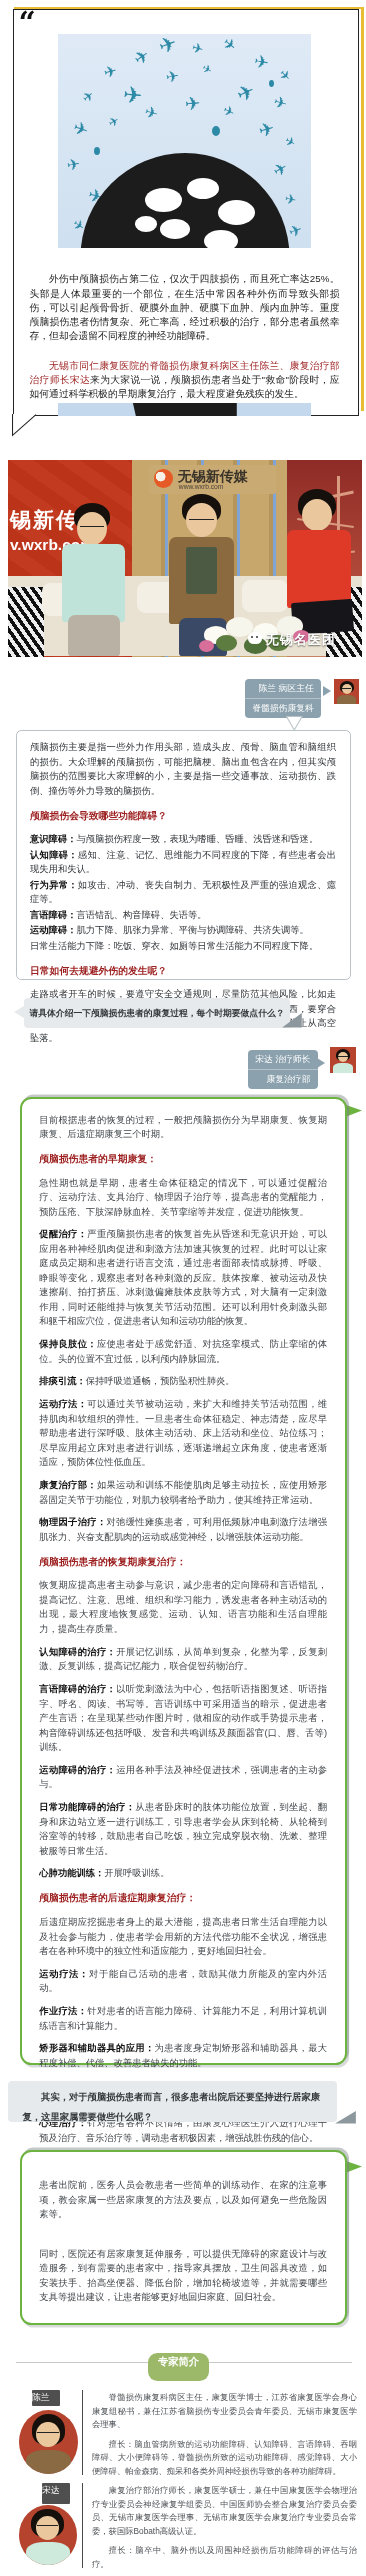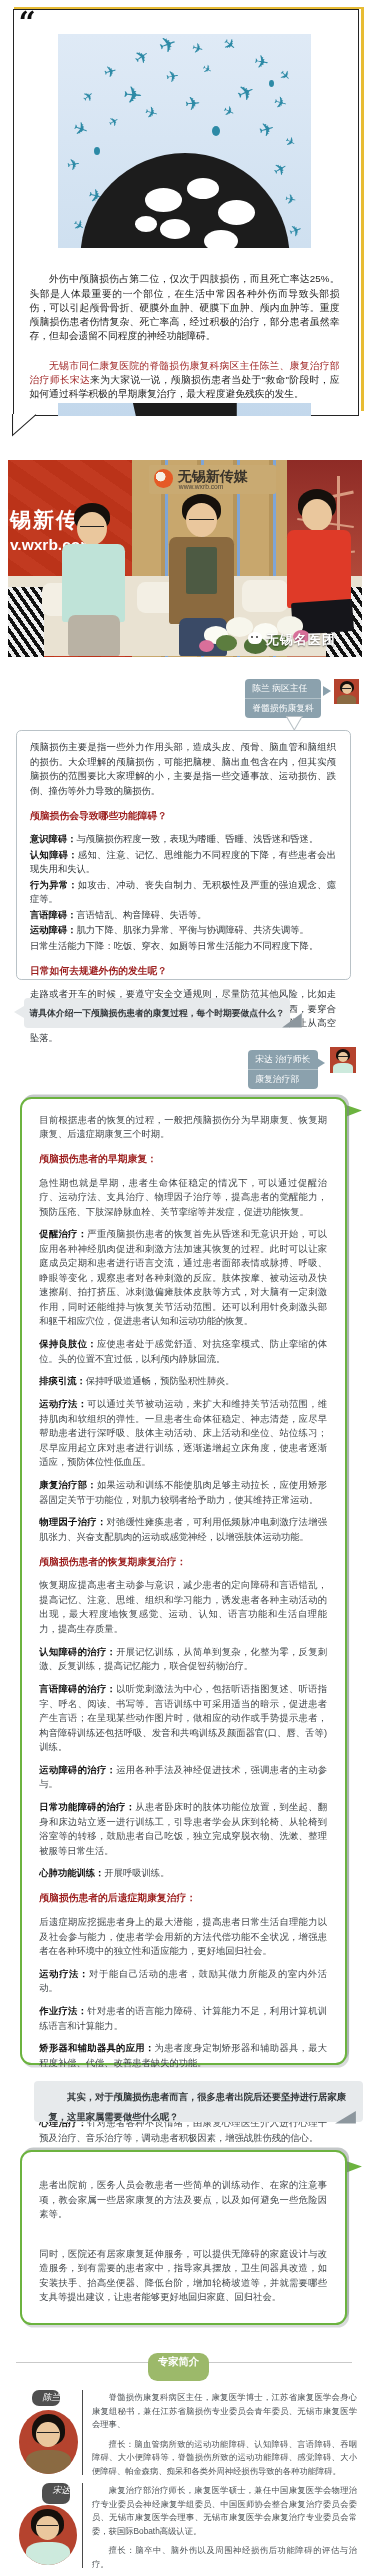--- a/index.html
+++ b/index.html
@@ -53,21 +53,21 @@
   .flowers{position:absolute;left:191px;top:154px;width:119px;height:42px;}
   .flw{position:absolute;border-radius:50%;}
   .wm{position:absolute;left:258px;top:171px;color:#fff;font-size:13px;font-weight:bold;
       text-shadow:0 0.5px 1.6px rgba(0,0,0,.55);letter-spacing:1px;}
   .wm-icon{position:absolute;left:-17.6px;top:1px;width:13.5px;height:12.4px;background:#fff;border-radius:46% 46% 42% 42%;}
   .wm-icon::before{content:"";position:absolute;left:3.1px;top:3.6px;width:2.1px;height:2.1px;border-radius:50%;background:#333;}
   .wm-icon::after{content:"";position:absolute;left:7.8px;top:3.6px;width:2.1px;height:2.1px;border-radius:50%;background:#333;}
 
   
   .badge{background:#8ba1ad;border-radius:4.1px;color:#fff;font-size:8.8px;}
-  .badge .row{padding:3.6px 7.2px;white-space:nowrap;}
+  .badge .row{padding:3.6px 7.2px;white-space:nowrap;text-align:right;}
   .badge .row + .row{border-top:0.5px solid rgba(255,255,255,.35);}
   .badge-tail{width:0;height:0;border-top:5.2px solid transparent;border-bottom:5.2px solid transparent;
               border-left:8.3px solid #8ba1ad;}
   .badge-avatar{overflow:hidden;background:#b5432e;}
   .av-hair{position:absolute;left:22%;top:6%;width:56%;height:48%;border-radius:50% 50% 40% 40%;background:#15100c;}
   .av-face{position:absolute;left:30%;top:18%;width:40%;height:40%;border-radius:50%;background:#eac79d;}
   .av-glasses{position:absolute;left:32%;top:34%;width:36%;height:2.6px;border-top:1px solid #222;}
   .av-shirt{position:absolute;left:12%;top:62%;width:76%;height:40%;border-radius:40% 40% 0 0;}
 
   
@@ -83,21 +83,21 @@
   .green-box{background:#fff;border:2.6px solid #6cb33f;border-radius:11.4px;
              box-shadow:2.1px -2.6px 0 rgba(125,133,136,.45),2.1px 2.6px 0 rgba(125,133,136,.3);}
   .gb-body{position:absolute;left:17.6px;right:17.6px;top:13.5px;font-size:9.3px;line-height:14.5px;
            color:#3f4448;text-align:justify;}
   .gb-sec{margin:0 0 8.3px 0;}
 
   
   .divider-line{height:0.5px;background:#c9c9c9;}
   .pill{background:#9cb96a;border-radius:9.3px;color:#fff;font-size:10.3px;font-weight:bold;
         text-align:center;line-height:17.6px;}
-  .name-tag{background:#4f4f4f;border-radius:7px;color:#fff;font-size:8.8px;text-align:right;line-height:15.5px;font-style:italic;}
+  .name-tag{background:#4f4f4f;border-radius:1px;color:#fff;font-size:8.8px;text-align:left;line-height:15.5px;}
   .expert-avatar{border-radius:50%;overflow:hidden;background:#b5432e;}
   .v-line{width:1px;background:#4a4a4a;}
   .expert-text{font-size:8.3px;line-height:13.5px;color:#4e5357;text-align:justify;}
   .expert-text p{margin:0 0 6.2px 0;text-indent:2em;}
 </style>
 </head>
 <body>
 
 <div class="page">
 
@@ -293,21 +293,21 @@
       <div class="red-h">颅脑损伤患者的后遗症期康复治疗：</div>
       <div class="gb-sec">后遗症期应挖掘患者身上的最大潜能，提高患者日常生活自理能力以及社会参与能力，使患者学会用新的方法代偿功能不全状况，增强患者在各种环境中的独立性和适应能力，更好地回归社会。</div>
       <div class="gb-sec"><span class="term">运动疗法：</span><span>对于能自己活动的患者，鼓励其做力所能及的室内外活动。</span></div>
       <div class="gb-sec"><span class="term">作业疗法：</span><span>针对患者的语言能力障碍、计算能力不足，利用计算机训练语言和计算能力。</span></div>
       <div class="gb-sec"><span class="term">矫形器和辅助器具的应用：</span><span>为患者度身定制矫形器和辅助器具，最大程度补偿、代偿、改善患者缺失的功能。</span></div>
       <div class="gb-sec"><span class="term">职业训练：</span><span>鼓励患者参加从简到繁的职业能力康复，为重返工作岗位奠定基础。</span></div>
       <div class="gb-sec"><span class="term">心理治疗：</span><span>针对患者各种不良情绪，由康复心理医生介入进行心理干预及治疗、音乐治疗等，调动患者积极因素，增强战胜伤残的信心。</span></div>
     </div>
   </div>
 
-  <div class="abs q-bubble" style="left:34px;top:2081px;width:300px;height:41px;font-size:9.3px;line-height:19.7px;padding:7.2px 14.5px;text-indent:2em;box-sizing:border-box;width:329px">其实，对于颅脑损伤患者而言，很多患者出院后还要坚持进行居家康复，这里家属需要做些什么呢？</div>
+  <div class="abs q-bubble" style="left:8px;top:2081px;width:300px;height:41px;font-size:9.3px;line-height:19.7px;padding:7.2px 14.5px;text-indent:2em;box-sizing:border-box;width:329px">其实，对于颅脑损伤患者而言，很多患者出院后还要坚持进行居家康复，这里家属需要做些什么呢？</div>
   <svg class="abs" style="left:335px;top:2111px" width="22" height="13.5" viewBox="0 0 42 26">
     <path d="M0,24 L40,0 L40,24 Z" fill="#8d979e"></path>
   </svg>
 
   <svg class="abs" style="left:331px;top:2156px" width="32" height="24" viewBox="0 0 62 46">
     <path d="M2,0 L60,20 L4,42 Z" fill="#6cb33f"></path>
   </svg>
   <div class="abs green-box" style="left:19.7px;top:2150px;width:323px;height:171px">
     <div class="gb-body" style="top:26px">
       <div class="gb-sec">患者出院前，医务人员会教患者一些简单的训练动作、在家的注意事项，教会家属一些居家康复的方法及要点，以及如何避免一些危险因素等。</div>

